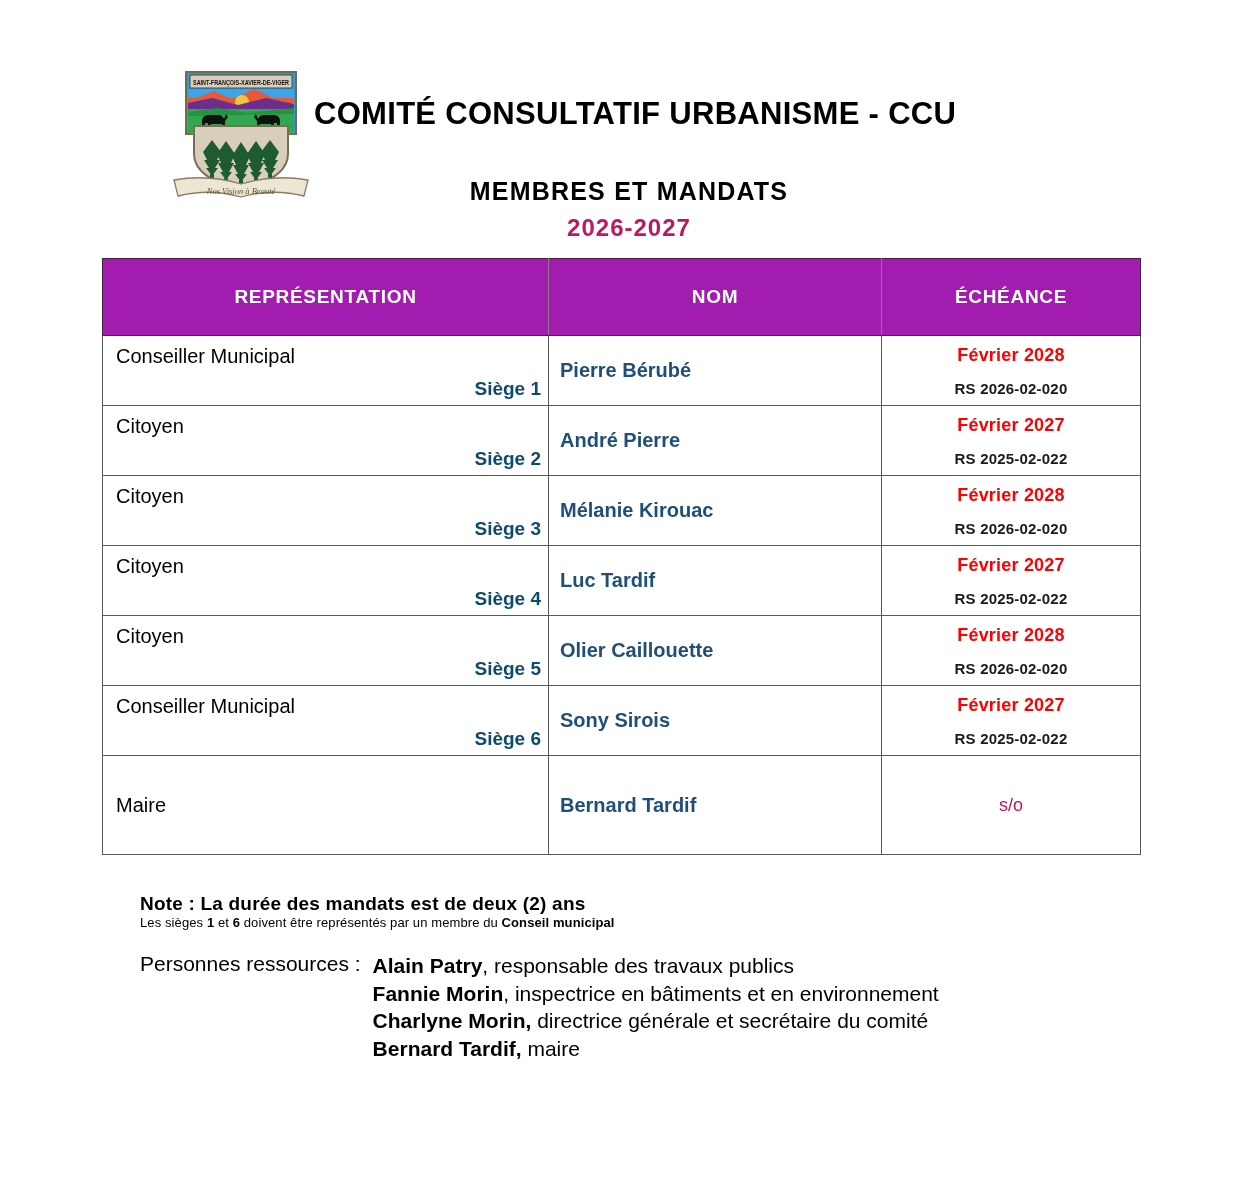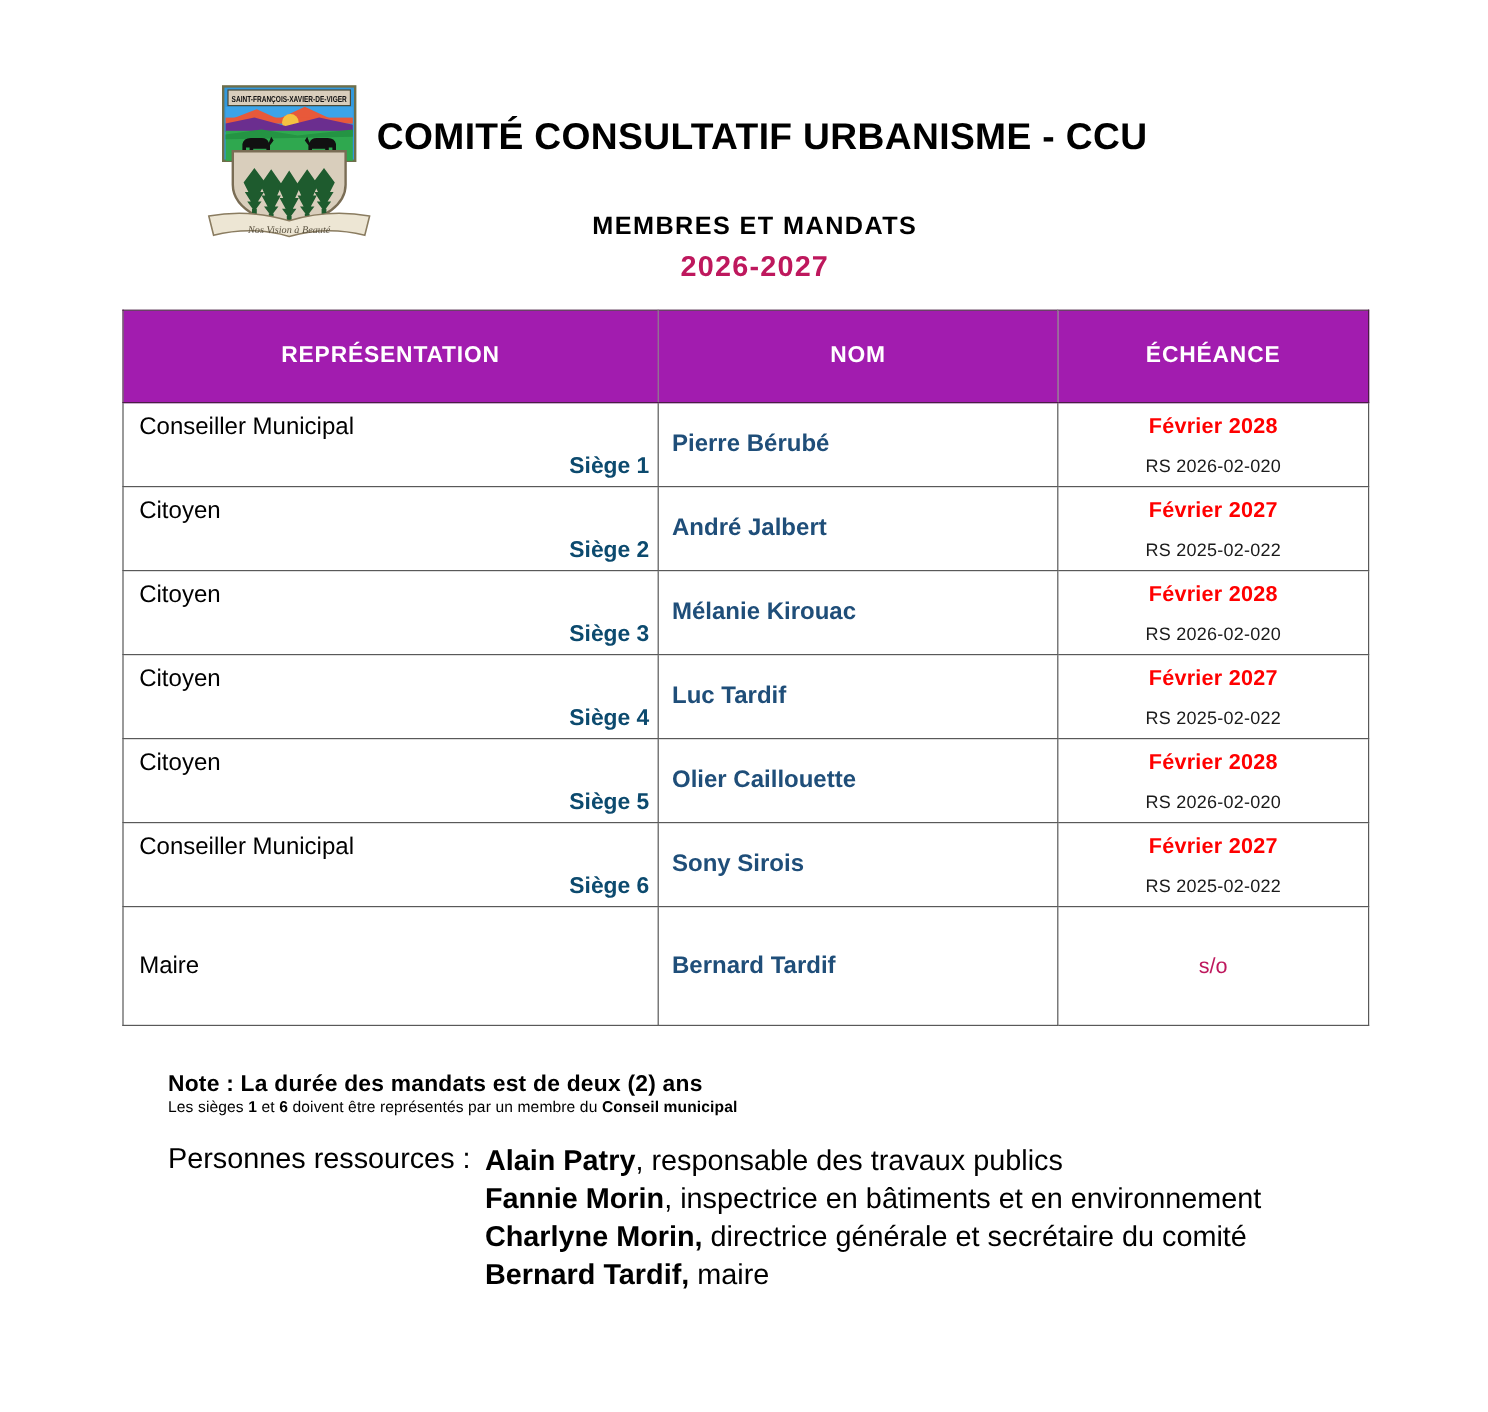--- a/index.html
+++ b/index.html
@@ -38,21 +38,21 @@
   .main-title {
     font-size: 31px;
     font-weight: bold;
     color: #000000;
     letter-spacing: 0.3px;
     line-height: 1.05;
     white-space: nowrap;
   }
   .sub-title {
     text-align: center;
-    font-size: 21px;
+    font-size: 25px;
     font-weight: bold;
     color: #000000;
     letter-spacing: 1.2px;
     margin-top: 46px;
     padding-right: 190px;
   }
   .year-title {
     text-align: center;
     font-size: 24px;
     font-weight: bold;
@@ -160,21 +160,21 @@
     font-weight: bold;
     color: #FF0000;
     letter-spacing: 0.2px;
   }
   .ech-ref {
     position: absolute;
     bottom: 8px;
     left: 0;
     right: 0;
     font-size: 15px;
-    font-weight: normal;
+    font-weight: bold;
     color: #1a1a1a;
     letter-spacing: 0.2px;
   }
   .ech-na {
     position: absolute;
     top: 50%;
     left: 0;
     right: 0;
     transform: translateY(-50%);
     font-size: 18px;
@@ -199,21 +199,21 @@
     font-size: 13px;
     font-weight: normal;
     letter-spacing: 0.1px;
   }
   .note-line b { font-weight: bold; }
 
   .resources {
     margin-top: 22px;
     display: flex;
     align-items: flex-start;
-    font-size: 24px;
+    font-size: 21px;
   }
   .res-label {
     white-space: nowrap;
     padding-right: 12px;
     font-weight: normal;
   }
   .res-list { display: block; }
   .res-item {
     line-height: 1.32;
     white-space: nowrap;
@@ -315,21 +315,21 @@
       </tr>
 
       <tr class="data-row">
         <td>
           <div class="rep-cell">
             <span class="rep-type">Citoyen</span>
             <span class="rep-seat">Siège 2</span>
           </div>
         </td>
         <td>
-          <div class="name-cell">André Jalbert</div>
+          <div class="name-cell">André Pierre</div>
         </td>
         <td>
           <div class="ech-cell">
             <span class="ech-date">Février 2027</span>
             <span class="ech-ref">RS  2025-02-022</span>
           </div>
         </td>
       </tr>
 
       <tr class="data-row">

